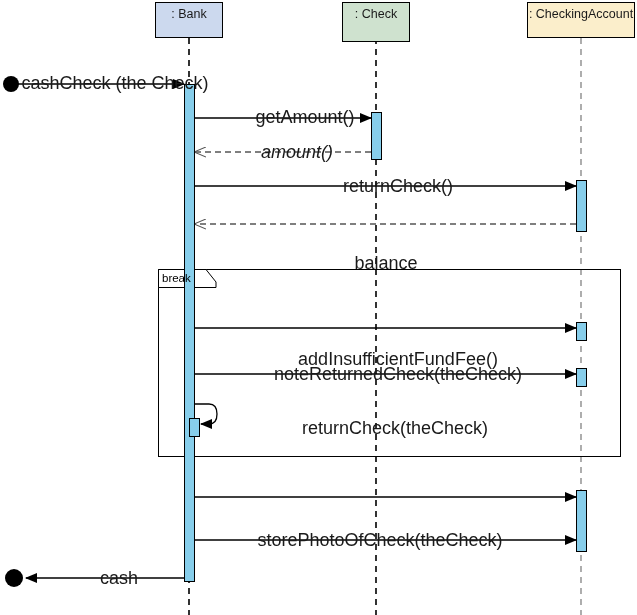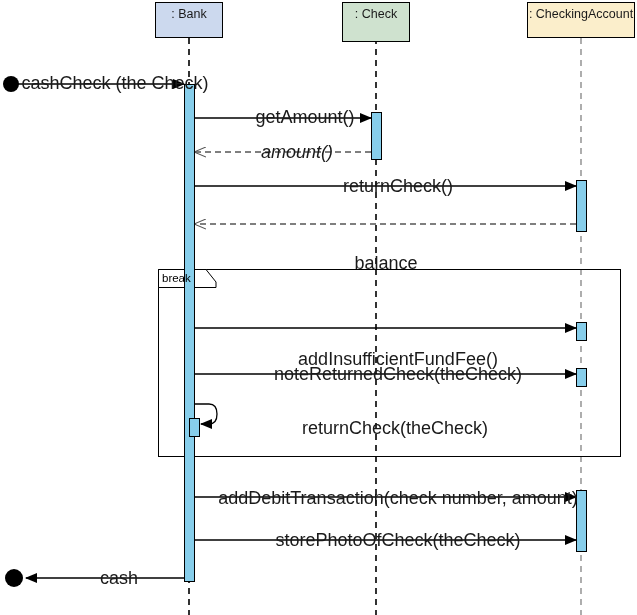--- a/index.html
+++ b/index.html
@@ -118,16 +118,15 @@
   <div class="frag-label" id="frag-op-break" style="left: 162px; top: 273px;">break</div>
 
   <div class="msg-label center" id="lbl-cashcheck" style="left: 98px; top: 74px;">cashCheck (the Check)</div>
   <div class="msg-label center" id="lbl-getamount" style="left: 288px; top: 108px;">getAmount()</div>
   <div class="msg-label center" id="lbl-amount-return" style="left: 280px; top: 143px; font-style: italic;">amount()</div>
   <div class="msg-label center" id="lbl-getbalance" style="left: 381px; top: 177px;">returnCheck()</div>
   <div class="msg-label center" id="lbl-balance-return" style="left: 369px; top: 216px; margin-top: 38px;">balance</div>
   <div class="msg-label center" id="lbl-addinsufficientfundfee" style="left: 381px; top: 318px; margin-top: 32px;">addInsufficientFundFee()</div>
   <div class="msg-label center" id="lbl-notereturnedcheck" style="left: 381px; top: 365px;">noteReturnedCheck(theCheck)</div>
   <div class="msg-label" id="lbl-returncheck-self" style="left: 222px; top: 419px; margin-left: 46px;">returnCheck(theCheck)</div>
-  <div class="msg-label center" id="lbl-adddebittransaction" style="left: 381px; top: 489px;">addDebitTransaction(check number, amount)</div>
-  <div class="msg-label center" id="lbl-storephotoofcheck" style="left: 381px; top: 531px;">storePhotoOfCheck(theCheck)</div>
+  <div class="msg-label center" id="lbl-storephotoofcheck" style="left: 363px; top: 531px;">storePhotoOfCheck(theCheck)</div>
   <div class="msg-label center" id="lbl-cash" style="left: 102px; top: 569px;">cash</div>
 </div>
 
 </body></html>

